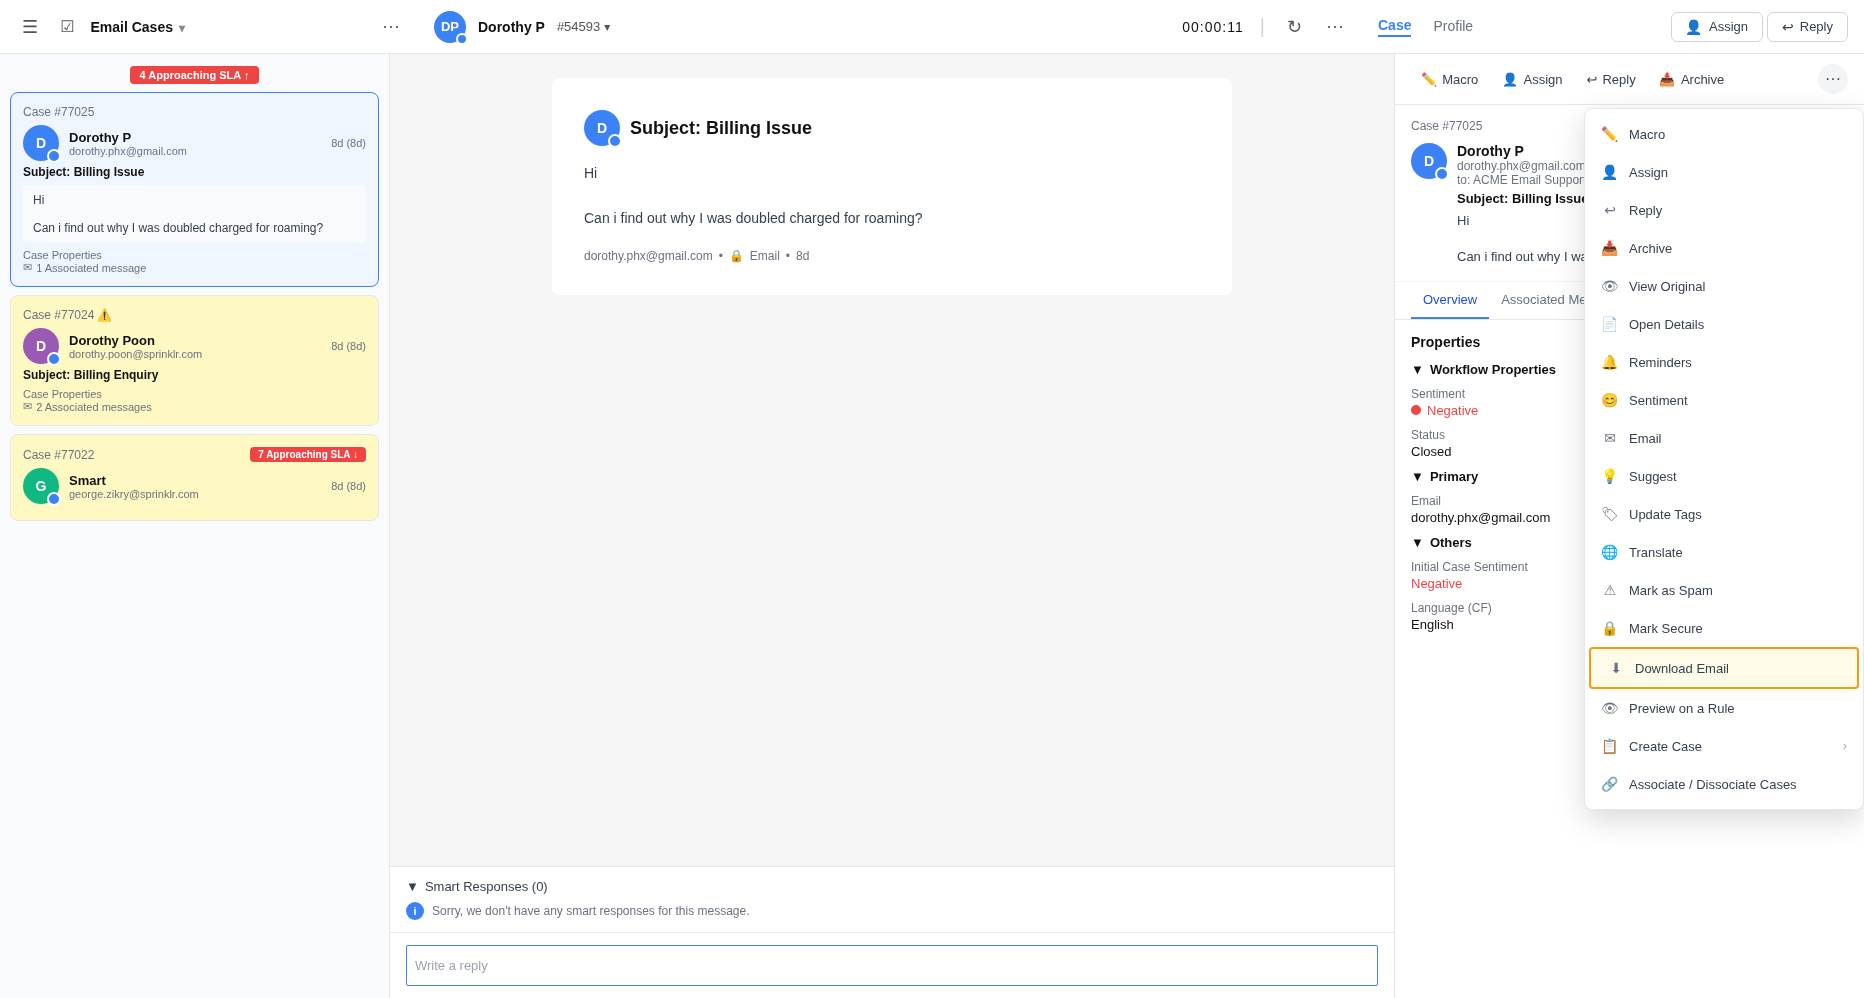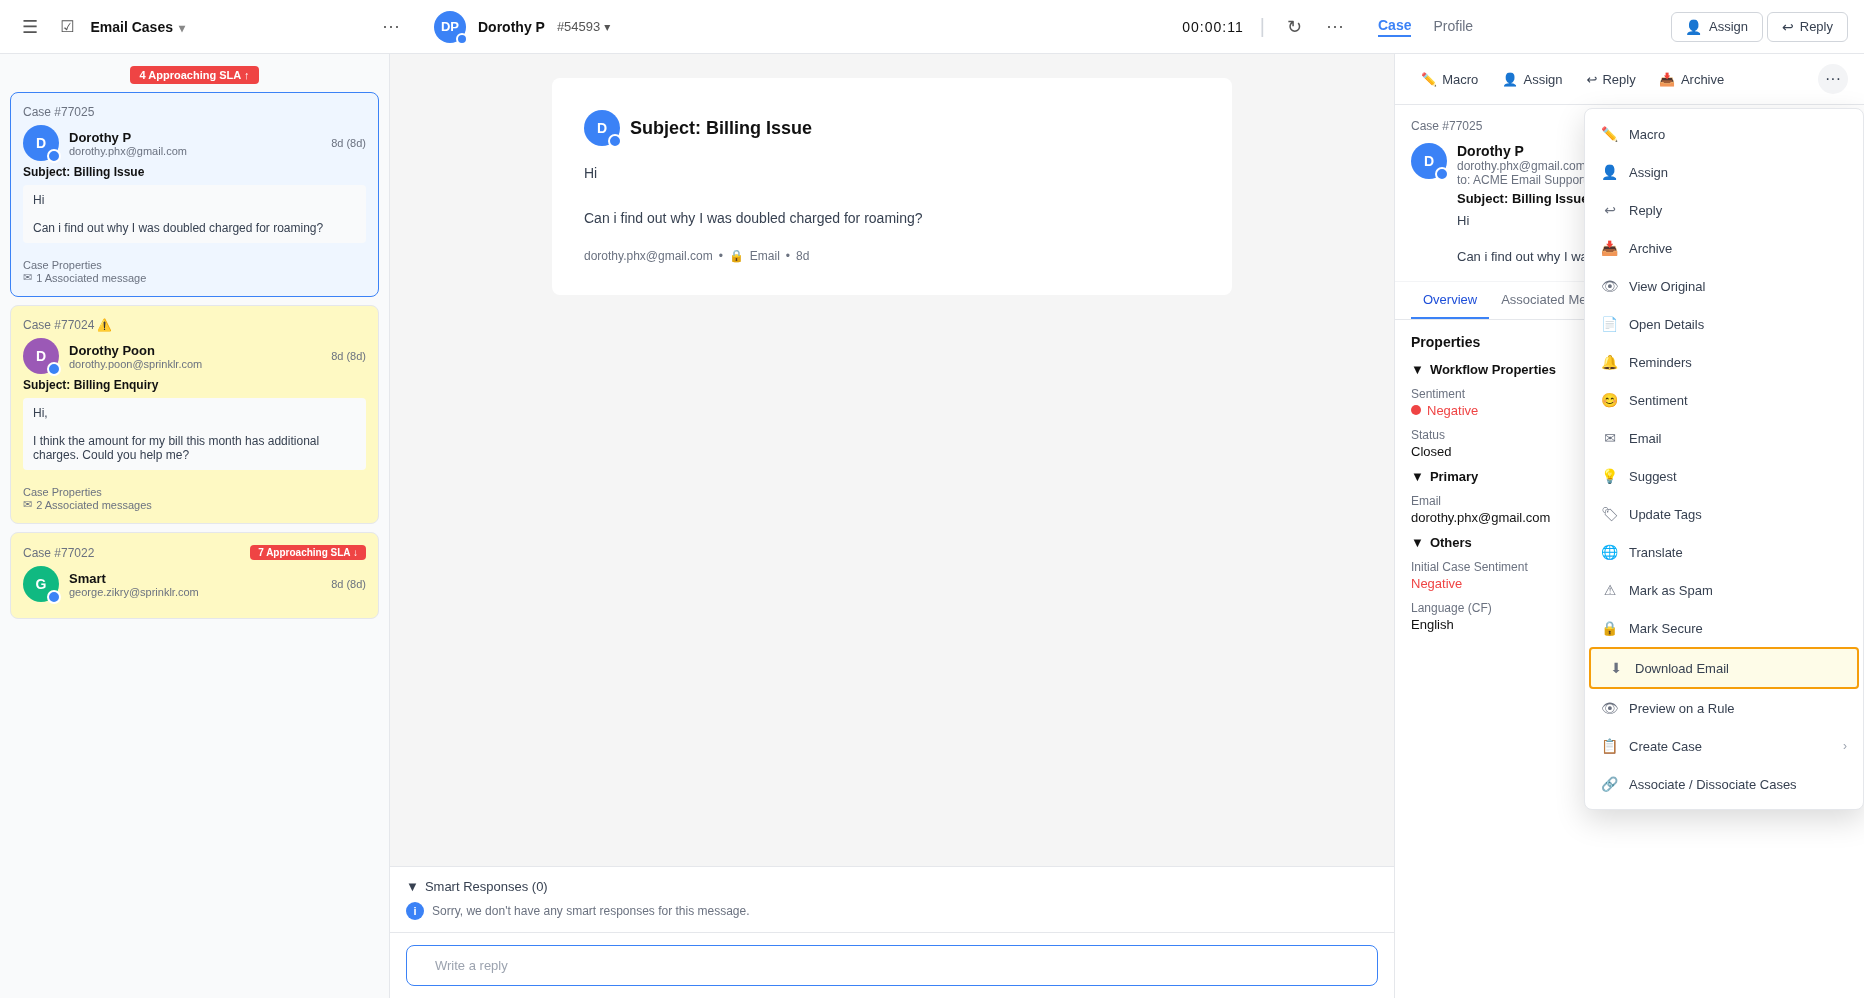--- a/index.html
+++ b/index.html
@@ -187,21 +187,20 @@
     }
     .case-footer {
       display: flex;
       align-items: center;
       gap: 8px;
       margin-top: 6px;
     }
     .case-properties-link {
       font-size: 11px;
       color: #6b7280;
-      margin-top: 10px;
     }
     .associated-msg {
       font-size: 11px;
       color: #6b7280;
       display: flex;
       align-items: center;
       gap: 4px;
     }
 
     
@@ -279,22 +278,22 @@
       flex-shrink: 0;
     }
     .reply-box {
       background: #fff;
       border-top: 1px solid #e5e7eb;
       padding: 12px 16px;
     }
     .reply-input {
       width: 100%;
       border: 1px solid #3b82f6;
-      border-radius: 8px;
-      padding: 12px 28px;
+      border-radius: 2px;
+      padding: 12px 8px;
       font-size: 13px;
       color: #9ca3af;
       background: #fff;
       cursor: text;
     }
 
     
     .right-sidebar {
       width: 470px;
       flex-shrink: 0;
@@ -551,25 +550,20 @@
         <div class="avatar" style="background:#9b59b6;">D
           <div class="avatar-badge"></div>
         </div>
         <div class="user-info">
           <div class="user-name">Dorothy Poon</div>
           <div class="user-email">dorothy.poon@sprinklr.com</div>
         </div>
         <span class="time-badge">8d (8d)</span>
       </div>
       <div class="subject-line">Subject: Billing Enquiry</div>
-      <div class="message-preview">
-        <div>Hi,</div>
-        <br>
-        <div>I think the amount for my bill this month has additional charges. Could you help me?</div>
-      </div>
       <div class="case-footer">
         <div style="flex:1;">
           <div class="case-properties-link">Case Properties</div>
           <div class="associated-msg">
             <span>✉</span>
             <span>2 Associated messages</span>
           </div>
         </div>
       </div>
     </div>

